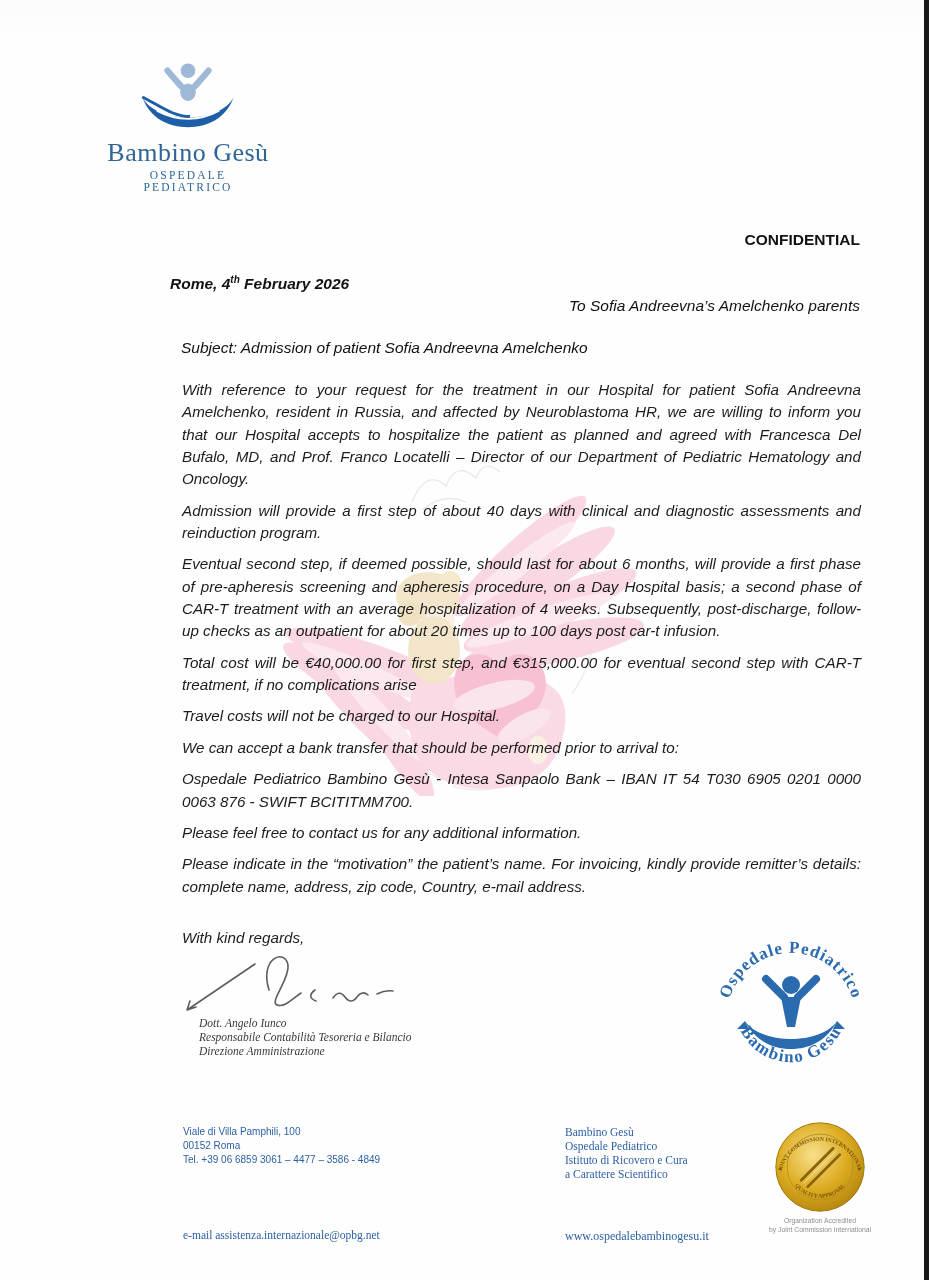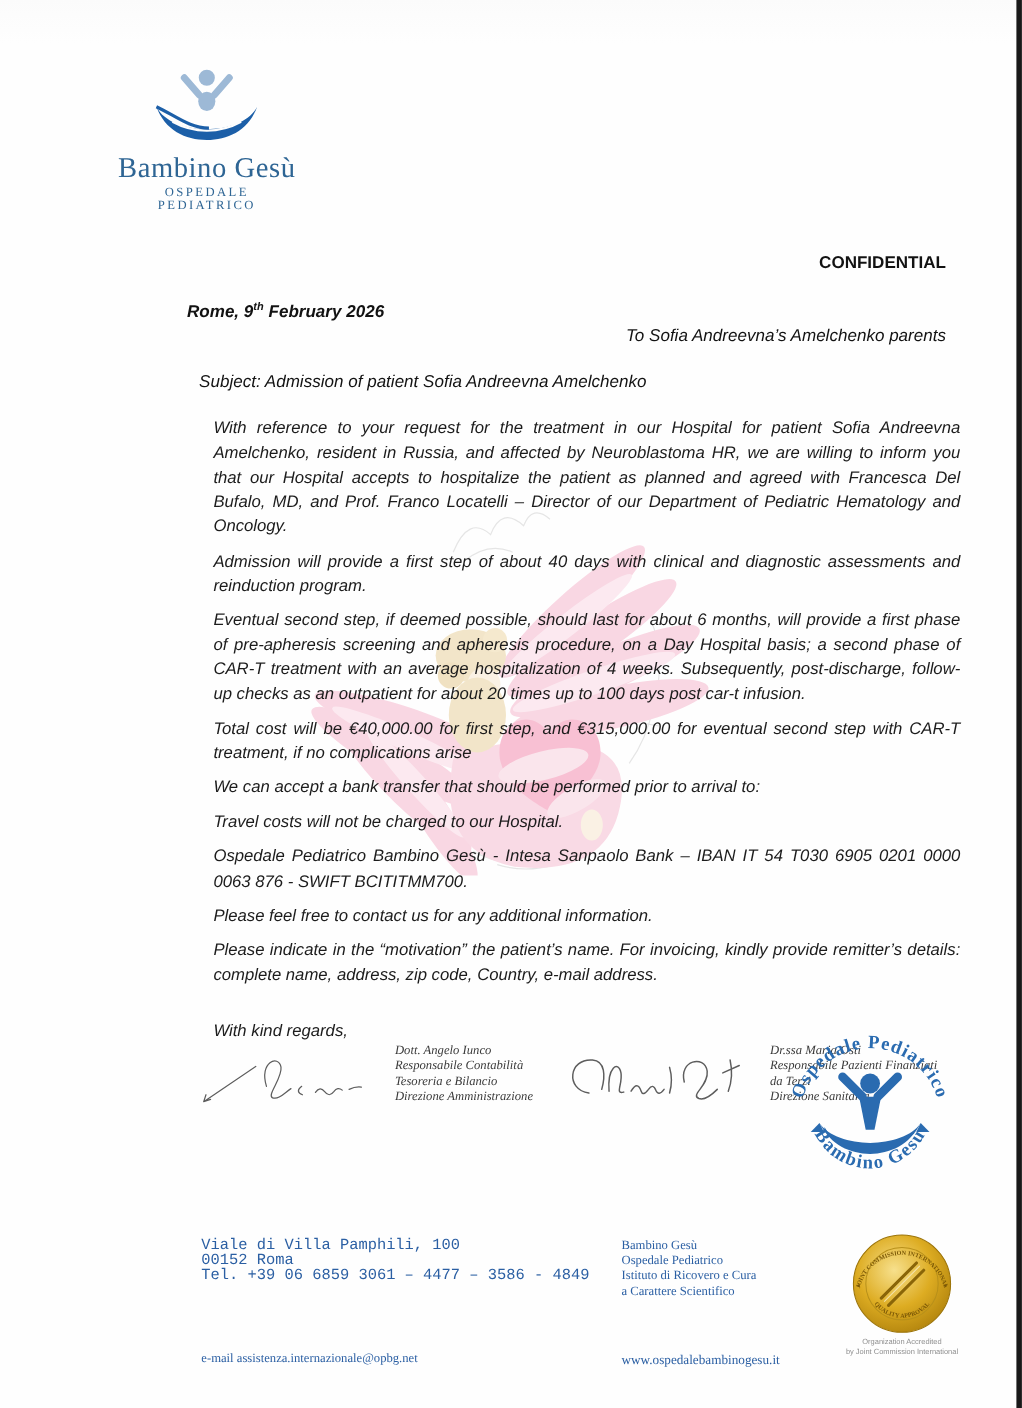--- a/index.html
+++ b/index.html
@@ -16,38 +16,38 @@
 
   
   .watermark{position:absolute;left:262px;top:444px;width:408px;height:352px;opacity:.55;z-index:0;pointer-events:none;}
 
   
   .confidential{position:absolute;right:69px;top:231px;font-size:15.5px;font-weight:bold;color:#121212;z-index:2;}
   .dateline{position:absolute;left:170px;top:274px;font-size:15.5px;font-weight:bold;font-style:italic;color:#121212;z-index:2;}
   .dateline .sup{vertical-align:super;font-size:10px;}
   .recipient{position:absolute;right:69px;top:297px;font-size:15.5px;font-style:italic;color:#121212;z-index:2;}
   .subject{position:absolute;left:181px;top:339px;font-size:15.5px;font-style:italic;color:#121212;z-index:2;text-align:right;}
-  .body-text{position:absolute;left:194px;top:379px;width:679px;z-index:2;
+  .body-text{position:absolute;left:182px;top:379px;width:679px;z-index:2;
              font-size:15.2px;font-style:italic;line-height:1.47;color:#1c1c1c;text-align:justify;}
   .body-text p{margin:0 0 9px 0;}
   .closing{margin-top:29px !important;}
 
   
   .sig-row{position:absolute;left:181px;top:948px;width:679px;display:flex;z-index:2;}
-  .sig-block{display:flex;flex-direction:row;}
+  .sig-block{display:flex;flex-direction:column;}
   .sig-block.left{width:330px;}
   .sig-block.right{margin-left:0;}
   .sig-scribble{height:68px;}
   .sig-lines{font-family:"Liberation Serif",serif;font-style:italic;font-size:11.5px;color:#3a3a3a;line-height:14px;margin-left:18px;}
 
   
   .round-seal{position:absolute;left:711px;top:933px;width:160px;height:160px;z-index:2;}
 
   
-  .footer-left{position:absolute;left:183px;top:1125px;font-family:Liberation Mono, monospace;font-size:14px;color:#2b5fa3;line-height:14px;z-index:2;}
+  .footer-left{position:absolute;left:183px;top:1125px;font-family:Liberation Sans, sans-serif;font-size:10px;color:#2b5fa3;line-height:14px;z-index:2;}
   .footer-right{position:absolute;left:565px;top:1125px;font-family:"Liberation Serif",serif;font-size:11.5px;color:#2b5fa3;line-height:14px;z-index:2;}
   .gold-wrap{position:absolute;left:752px;top:1120px;width:136px;text-align:center;z-index:2;}
   .gold-wrap svg{display:block;margin:0 auto;}
   .gold-caption{font-size:6.8px;color:#8f8f8f;line-height:8.5px;margin-top:3px;}
   .email-line{position:absolute;left:183px;top:1229px;font-family:"Liberation Serif",serif;font-size:11.5px;color:#2b5fa3;z-index:2;text-align:center;}
   .website-line{position:absolute;left:565px;top:1229px;font-family:"Liberation Serif",serif;font-size:12px;color:#2b5fa3;z-index:2;}
 
   .seal-arc-text{font-family:"Liberation Serif",serif;font-weight:bold;fill:#2a6bb0;}
   .gold-arc-text{font-family:"Liberation Serif",serif;font-weight:bold;fill:#7a5706;}
 </style>
@@ -100,31 +100,31 @@
       </g>
       <path d="M13,38 C27,66 93,66 107,38 C99,60 80,69 60,69 C40,69 21,60 13,38 Z" fill="#1c5fa8"></path>
       <path d="M28,52 C48,63 72,63 92,52" stroke="#fdfdfd" stroke-width="2.2" fill="none"></path>
       <path d="M13,38 C30,46 44,58 62,58" stroke="#1c5fa8" stroke-width="3" fill="none"></path>
     </svg>
     <div class="logo-title">Bambino Gesù</div>
     <div class="logo-sub">OSPEDALE PEDIATRICO</div>
   </div>
 
   <div class="confidential">CONFIDENTIAL</div>
-  <div class="dateline"><span>Rome, 9</span><span class="sup">th</span><span> February 2026</span></div>
+  <div class="dateline"><span>Rome, 4</span><span class="sup">th</span><span> February 2026</span></div>
   <div class="recipient">To Sofia Andreevna’s Amelchenko parents</div>
   <div class="subject">Subject: Admission of patient Sofia Andreevna Amelchenko</div>
 
   <div class="body-text">
     <p>With reference to your request for the treatment in our Hospital for patient Sofia Andreevna Amelchenko, resident in Russia, and affected by Neuroblastoma HR, we are willing to inform you that our Hospital accepts to hospitalize the patient as planned and agreed with Francesca Del Bufalo, MD, and Prof. Franco Locatelli – Director of our Department of Pediatric Hematology and Oncology.</p>
     <p>Admission will provide a first step of about 40 days with clinical and diagnostic assessments and reinduction program.</p>
     <p>Eventual second step, if deemed possible, should last for about 6 months, will provide a first phase of pre-apheresis screening and apheresis procedure, on a Day Hospital basis; a second phase of CAR-T treatment with an average hospitalization of 4 weeks. Subsequently, post-discharge, follow-up checks as an outpatient for about 20 times up to 100 days post car-t infusion.</p>
     <p>Total cost will be €40,000.00 for first step, and €315,000.00 for eventual second step with CAR-T treatment, if no complications arise</p>
+    <p>Travel costs will not be charged to our Hospital.</p>
     <p>We can accept a bank transfer that should be performed prior to arrival to:</p>
-    <p>Travel costs will not be charged to our Hospital.</p>
     <p>Ospedale Pediatrico Bambino Gesù - Intesa Sanpaolo Bank – IBAN IT 54 T030 6905 0201 0000 0063 876 - SWIFT BCITITMM700.</p>
     <p>Please feel free to contact us for any additional information.</p>
     <p>Please indicate in the “motivation” the patient’s name. For invoicing, kindly provide remitter’s details: complete name, address, zip code, Country, e-mail address.</p>
     <p class="closing">With kind regards,</p>
   </div>
 
   <div class="sig-row">
     <div class="sig-block left">
       <svg class="sig-scribble" width="230" height="68" viewBox="0 0 230 68">
         <g stroke="#5d5d5d" stroke-width="1.6" fill="none" stroke-linecap="round">
@@ -132,37 +132,20 @@
           <path d="M88,42 C78,10 104,0 107,17 C109,31 88,54 96,57 C104,60 112,50 120,45"></path>
           <path d="M134,42 q-9,7 1,11"></path>
           <path d="M152,50 q6,-9 12,-1 q6,8 12,0 q5,-7 11,-2"></path>
           <path d="M196,46 q8,-4 16,-3"></path>
         </g>
       </svg>
       <div class="sig-lines">
         <div>Dott. Angelo Iunco</div>
         <div>Responsabile Contabilità Tesoreria e Bilancio</div>
         <div>Direzione Amministrazione</div>
-      </div>
-    </div>
-    <div class="sig-block right">
-      <svg class="sig-scribble" width="210" height="68" viewBox="0 0 210 68">
-        <g stroke="#5d5d5d" stroke-width="1.6" fill="none" stroke-linecap="round">
-          <path d="M34,48 C8,44 12,10 38,12 C52,13 52,30 48,44"></path>
-          <path d="M56,46 C54,20 66,12 69,26 C71,38 62,50 72,47"></path>
-          <path d="M80,46 q7,-12 11,0 q2,6 8,-2 q5,-7 8,1 q3,7 9,-1"></path>
-          <path d="M122,20 q4,14 0,28"></path>
-          <path d="M138,36 C132,12 160,6 163,24 C165,40 144,50 154,54 C160,56 168,50 174,44"></path>
-          <path d="M180,26 l18,-8 M188,12 q4,18 -2,34"></path>
-        </g>
-      </svg>
-      <div class="sig-lines">
-        <div>Dr.ssa Maria Osti</div>
-        <div>Responsabile Pazienti Finanziati da Terzi</div>
-        <div>Direzione Sanitaria</div>
       </div>
     </div>
   </div>
 
   <svg class="round-seal" viewBox="0 0 160 160">
     <defs>
       <path id="sealTop" d="M 16,84 A 64,64 0 0 1 144,84"></path>
       <path id="sealBottom" d="M 26,88 A 56,56 0 0 0 134,88"></path>
     </defs>
     <text class="seal-arc-text" font-size="17" letter-spacing="1">

